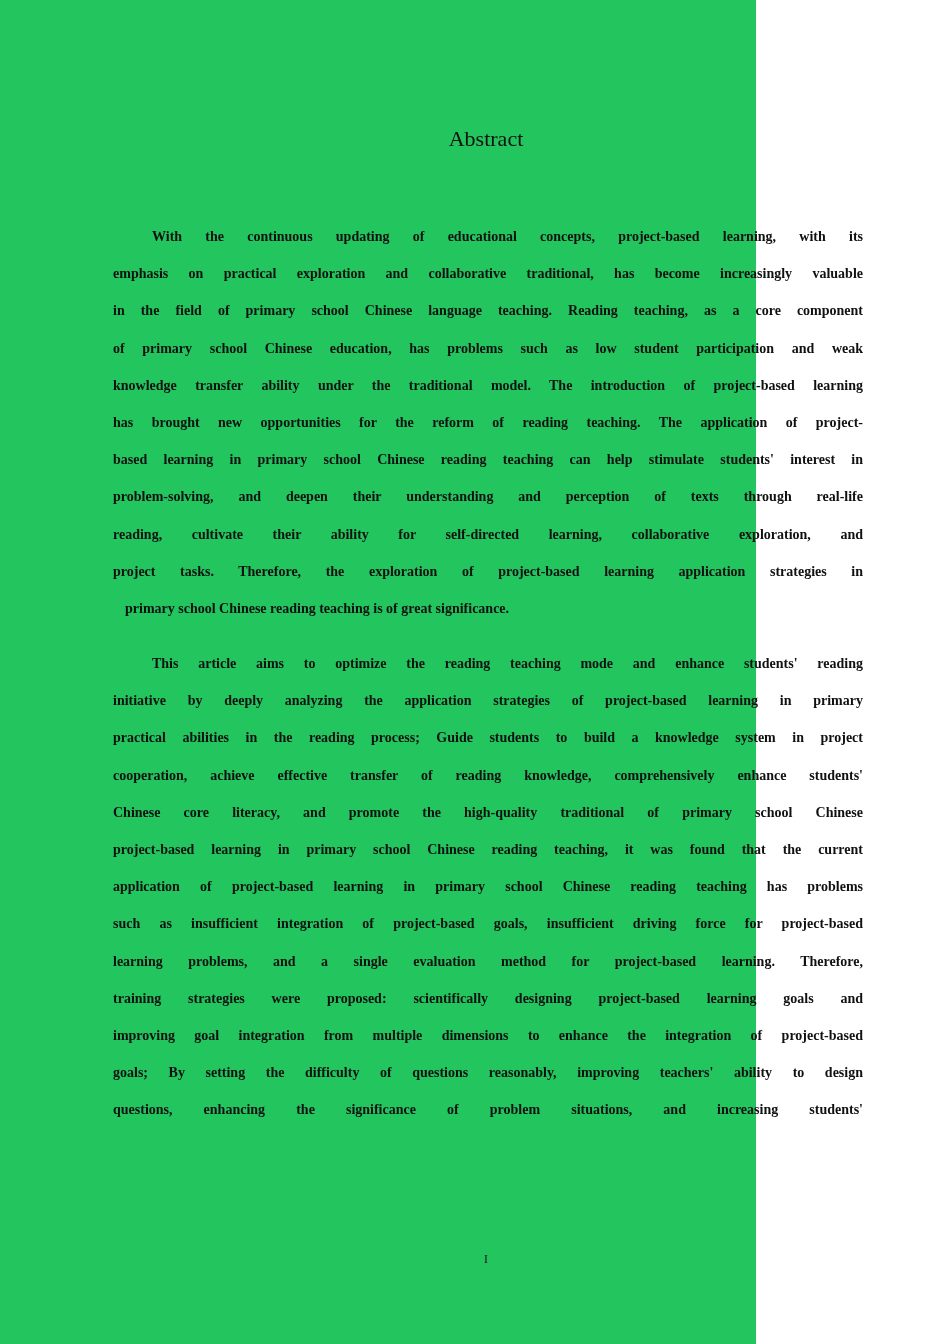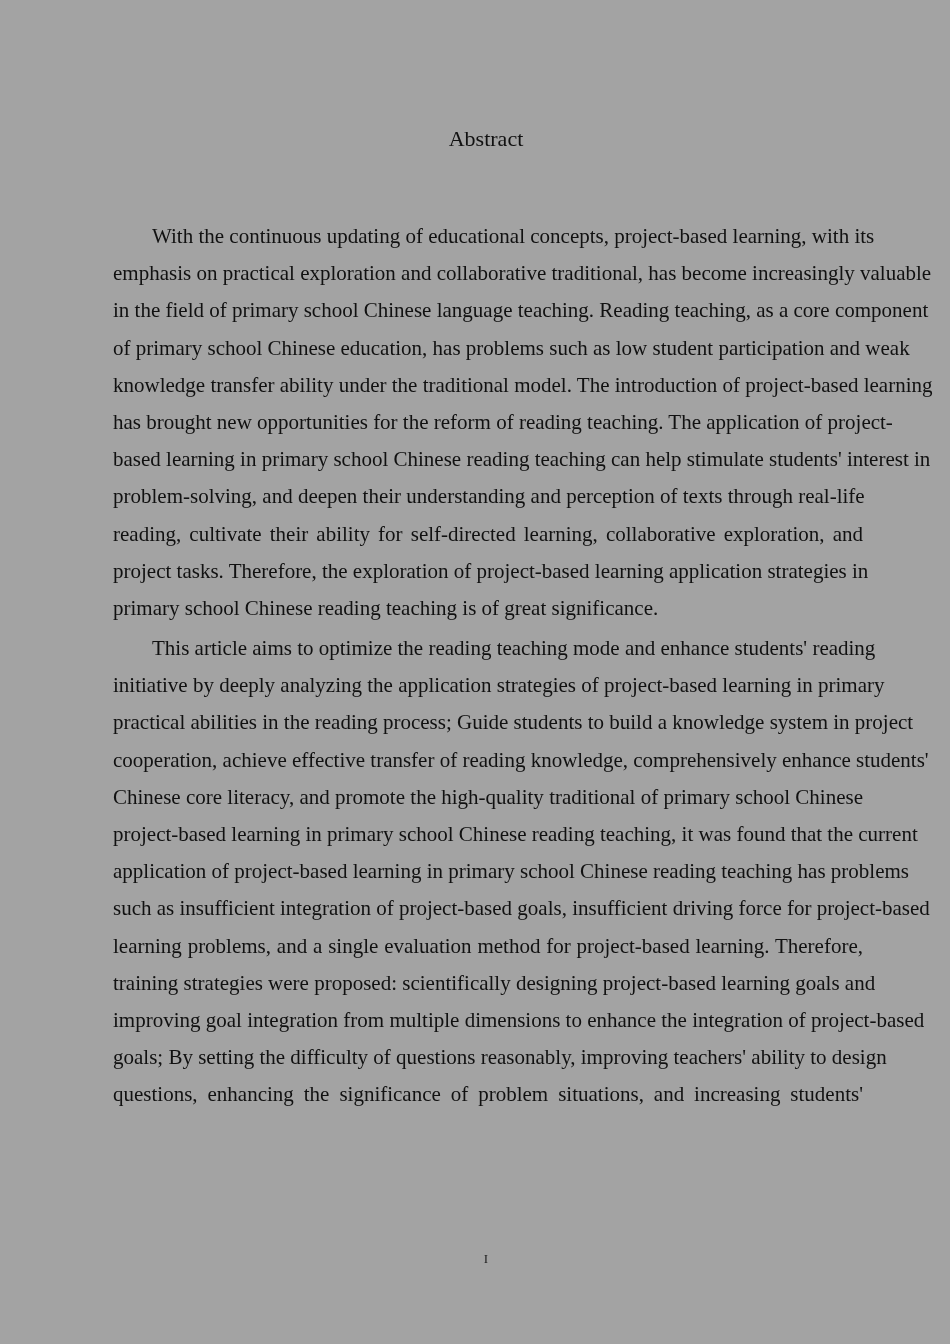--- a/index.html
+++ b/index.html
@@ -12,23 +12,23 @@
       height: 1344px;
       position: relative;
       overflow: hidden;
       font-family: "Liberation Serif", "DejaVu Serif", serif;
       color: #111111;
     }
     .page {
       position: absolute;
       left: 0;
       top: 0;
-      width: 950px;
+      width: 756px;
       height: 1344px;
-      background: #a3a3a3;
+      background: #22c55e;
     }
     .title {
       position: absolute;
       top: 124px;
       left: 0;
       width: 972px;
       text-align: center;
       font-size: 22px;
       line-height: 30px;
       margin: 0;
@@ -37,43 +37,45 @@
     .body {
       position: absolute;
       left: 113px;
       width: 750px;
       top: 218px;
     }
     .line {
       display: block;
       height: 37.2px;
       line-height: 37.2px;
-      font-size: 21px;
+      font-size: 14px;
       text-align: justify;
       text-align-last: justify;
       white-space: nowrap;
       overflow: visible;
+      font-weight: bold;
     }
     .line.last {
       text-align-last: left;
     }
     .line.indent {
       padding-left: 39px;
     }
     .para + .para {
-      margin-top: 3px;
+      margin-top: 18px;
     }
     .line-inner {
       display: inline-block;
       width: 100%;
       text-align: justify;
       text-align-last: justify;
     }
     .line.last .line-inner {
       text-align-last: left;
+      margin-left: 12px;
     }
     .page-number {
       position: absolute;
       top: 1251px;
       left: 0;
       width: 972px;
       text-align: center;
       font-size: 13px;
       color: #222222;
     }

